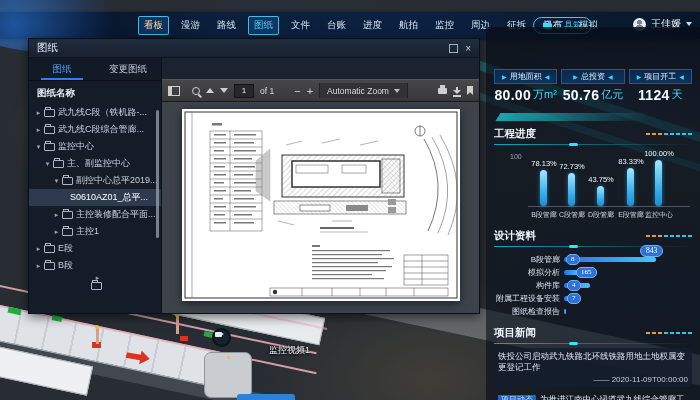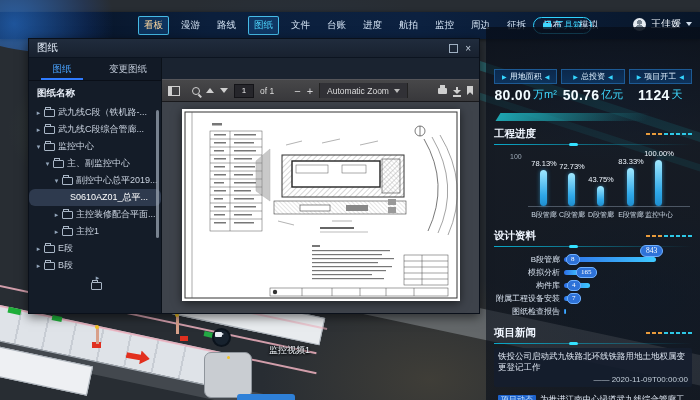--- a/index.html
+++ b/index.html
@@ -57,21 +57,21 @@
   .win-close{color:#c6d2e0;font-size:10px;line-height:7px;cursor:pointer;}
   #dwin-body{flex:1;display:flex;min-height:0;}
   #tree-pane{width:132px;flex:none;background:#141c28;border-right:1px solid #0b1119;position:relative;}
   #tabs{height:22px;display:flex;border-bottom:1px solid #0a0f18;background:#121a26;}
   .tab{flex:1;display:flex;align-items:center;justify-content:center;font-size:9.5px;color:#c6cfdd;
     cursor:pointer;position:relative;}
   .tab.active{color:#4aa3ff;}
   .tab.active:after{content:"";position:absolute;left:12px;right:12px;bottom:0;height:2px;background:#2f7bff;}
   #tree-label{font-size:9.5px;font-weight:bold;color:#e8eef8;padding:6px 8px 4px 8px;}
   .tree-row{display:flex;align-items:center;height:17px;font-size:9px;color:#c9d2df;cursor:pointer;white-space:nowrap;overflow:hidden;}
-  .tree-row.selected{background:#2e3a4e;color:#fff;border-radius:6px;}
+  .tree-row.selected{background:#2e3a4e;color:#fff;}
   .tw{width:9px;flex:none;font-size:7px;color:#93a5ba;text-align:center;}
   .folder{width:9px;height:6px;border:1px solid #a9b6c6;border-radius:1px;position:relative;margin:0 3px 0 1px;flex:none;}
   .folder:before{content:"";position:absolute;top:-3px;left:0;width:4px;height:1px;border:1px solid #a9b6c6;border-bottom:none;}
   .tl{overflow:hidden;text-overflow:ellipsis;}
   #tree-scroll{position:absolute;right:2px;top:52px;width:3px;height:128px;background:#9aa4b2;opacity:.75;border-radius:2px;}
   
   #pdf-pane{flex:1;display:flex;flex-direction:column;background:#1a2330;min-width:0;}
   #pdf-topgap{height:21px;flex:none;background:#1a2330;}
   #pdf-toolbar{height:21px;flex:none;background:linear-gradient(#474749,#38383b);
     border-top:1px solid #55555a;border-bottom:1px solid #19191c;display:flex;align-items:center;

